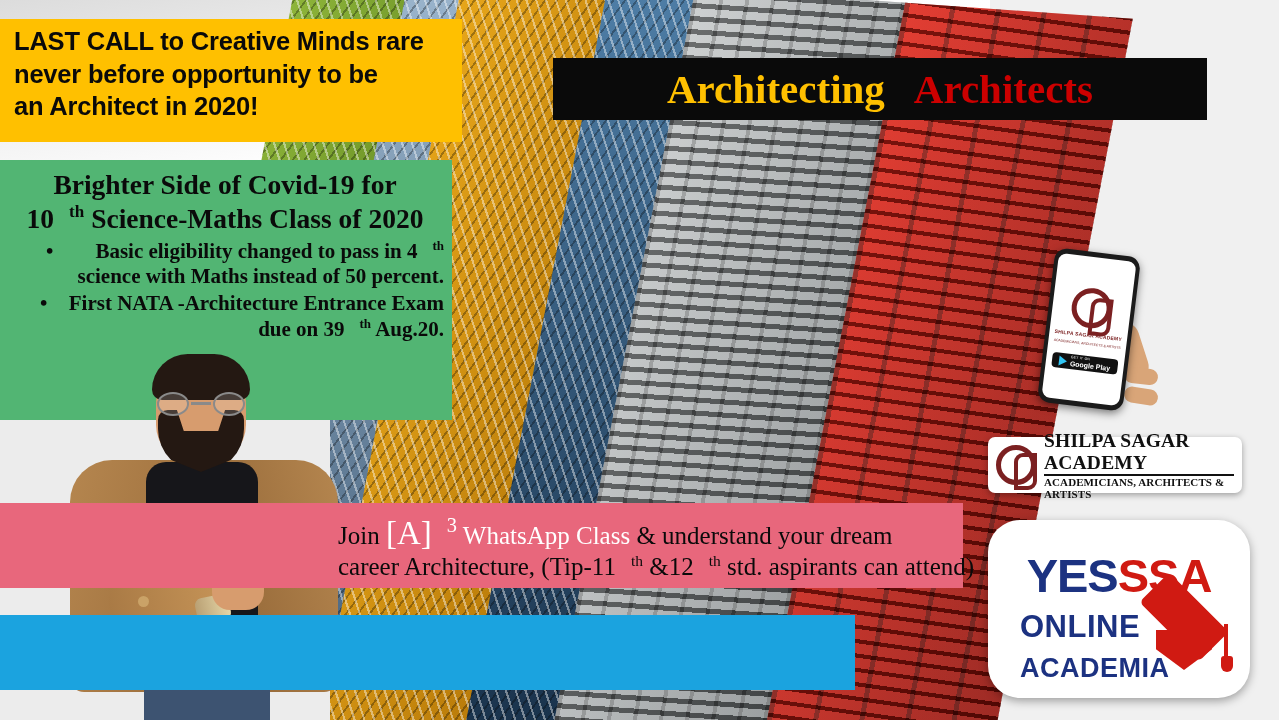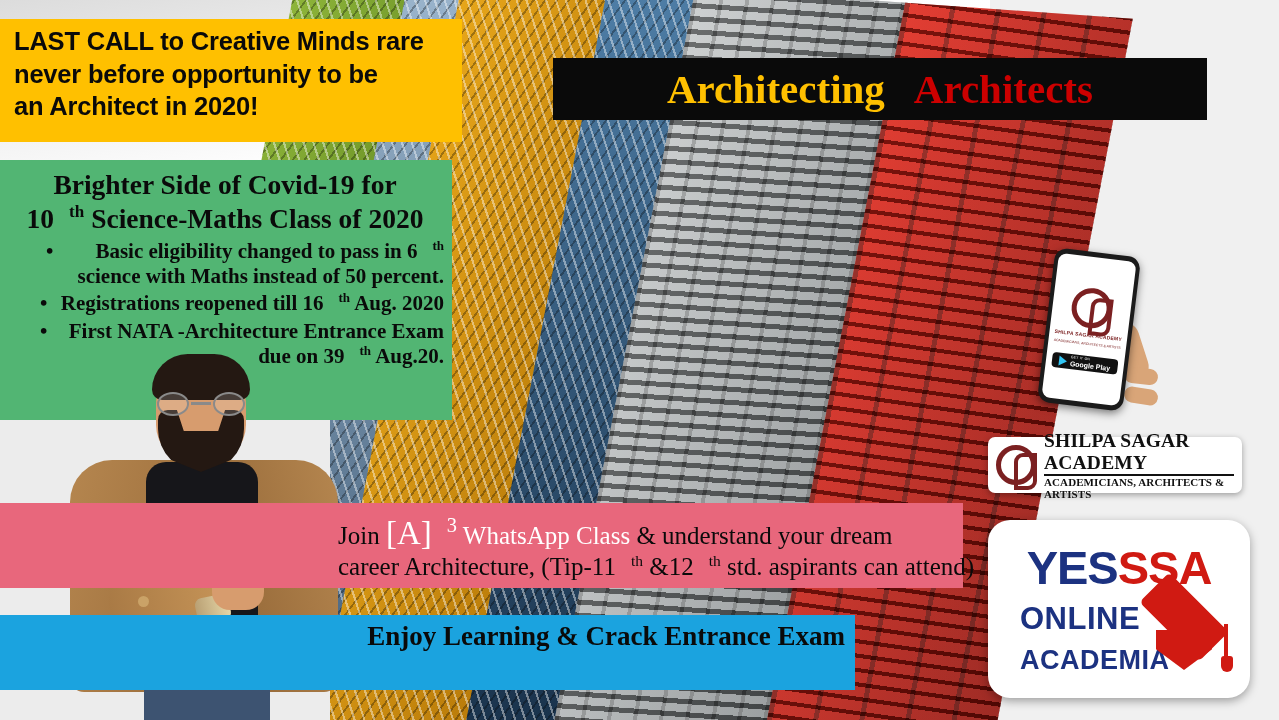--- a/index.html
+++ b/index.html
@@ -170,22 +170,22 @@
               position:relative; flex:0 0 auto; }
   .ssa-mark::after { content:""; position:absolute; left:13px; top:3px; width:15px; height:29px;
                      border:4.5px solid #7B2021; border-radius:9px 0 9px 0; }
   #ssa-badge .txt { font-family:"Liberation Serif", serif; }
   #ssa-badge .t1 { font-size:19.5px; font-weight:bold; color:#111; letter-spacing:.2px;
                    border-bottom:2px solid #111; }
   #ssa-badge .t2 { font-size:11px; font-weight:bold; color:#111; letter-spacing:.1px; }
 
   
   #yes-badge { position:absolute; left:988px; top:520px; width:262px; height:178px;
-               background:#fff; border-radius:22px; box-shadow:0 3px 10px rgba(0,0,0,.35);
-               padding:24px 0 0 0; }
+               background:#fff; border-radius:32px; box-shadow:0 3px 10px rgba(0,0,0,.35);
+               padding:32px 0 0 0; }
   #yes-badge .y1 { text-align:center; font-size:47px; font-weight:bold; letter-spacing:-1px;
                    line-height:1; }
   .navy { color:#1C3281; } .redx { color:#D01A12; }
   #yes-badge .y2 { margin-left:32px; margin-top:10px; font-size:31px; font-weight:bold;
                    color:#1C3281; letter-spacing:.5px; }
   #yes-badge .y3 { margin-left:32px; margin-top:8px; font-size:27px; font-weight:bold;
                    color:#1C3281; letter-spacing:.5px; }
   #cap { position:absolute; right:18px; top:74px; width:96px; height:84px; }
   #cap .mortar { position:absolute; left:6px; top:2px; width:84px; height:42px;
                  background:#D01A12; transform:rotate(45deg) skew(0deg); border-radius:5px; }
@@ -254,22 +254,21 @@
     <span class="t-red">Architects</span>
   </div>
 
 
   <div id="green-panel">
     <h2>
       <span>Brighter Side of Covid-19 for</span><br>
       <span>10</span><sup>th</sup><span> Science-Maths Class of 2020</span>
     </h2>
     <ul>
-      <li class="b1"><span>Basic eligibility changed to pass in 6</span><sup>th</sup><span> science with Maths instead of 50 percent.</span></li>
-      <li><span>Registrations reopened till 16</span><sup>th</sup><span> Aug. 2020</span></li>
+      <li class="b1"><span>Basic eligibility changed to pass in 4</span><sup>th</sup><span> science with Maths instead of 50 percent.</span></li>
       <li><span>First NATA -Architecture Entrance Exam due on 39</span><sup>th</sup><span> Aug.20.</span></li>
     </ul>
   </div>
 
   <div id="presenter">
     <div class="p-jacket-l"></div>
     <div class="p-jacket-r"></div>
     <div class="p-neck"></div>
     <div class="p-tshirt"></div>
     <div class="p-head"></div>
@@ -289,21 +288,20 @@
     <span class="p-btn" style="left:78px; top:244px;"></span>
     <span class="p-btn" style="left:76px; top:288px;"></span>
   </div>
 
   <div id="pink-band">
     <div class="pl l1"><span>Join </span><span class="wht a3"><span>[A]</span><sup>3</sup></span> <span class="wht">WhatsApp Class</span><span> &amp; understand your dream</span></div>
     <div class="pl l2"><span>career Architecture, (Tip-11</span><sup>th</sup><span> &amp;12</span><sup>th</sup><span> std. aspirants can attend)</span></div>
   </div>
 
   <div id="blue-band">
-    <div class="l1">Enjoy Learning &amp; Crack Entrance Exam</div>
   </div>
 
   <div id="phone-hand">
     <div class="hand-palm"></div>
     <div class="hand-thumb"></div>
     <div class="hand-finger" style="top:116px; transform:rotate(6deg);"></div>
     <div class="hand-finger" style="top:136px; transform:rotate(9deg);"></div>
     <div class="ph-body">
       <div class="ph-screen">
         <div class="ph-logo"></div>

